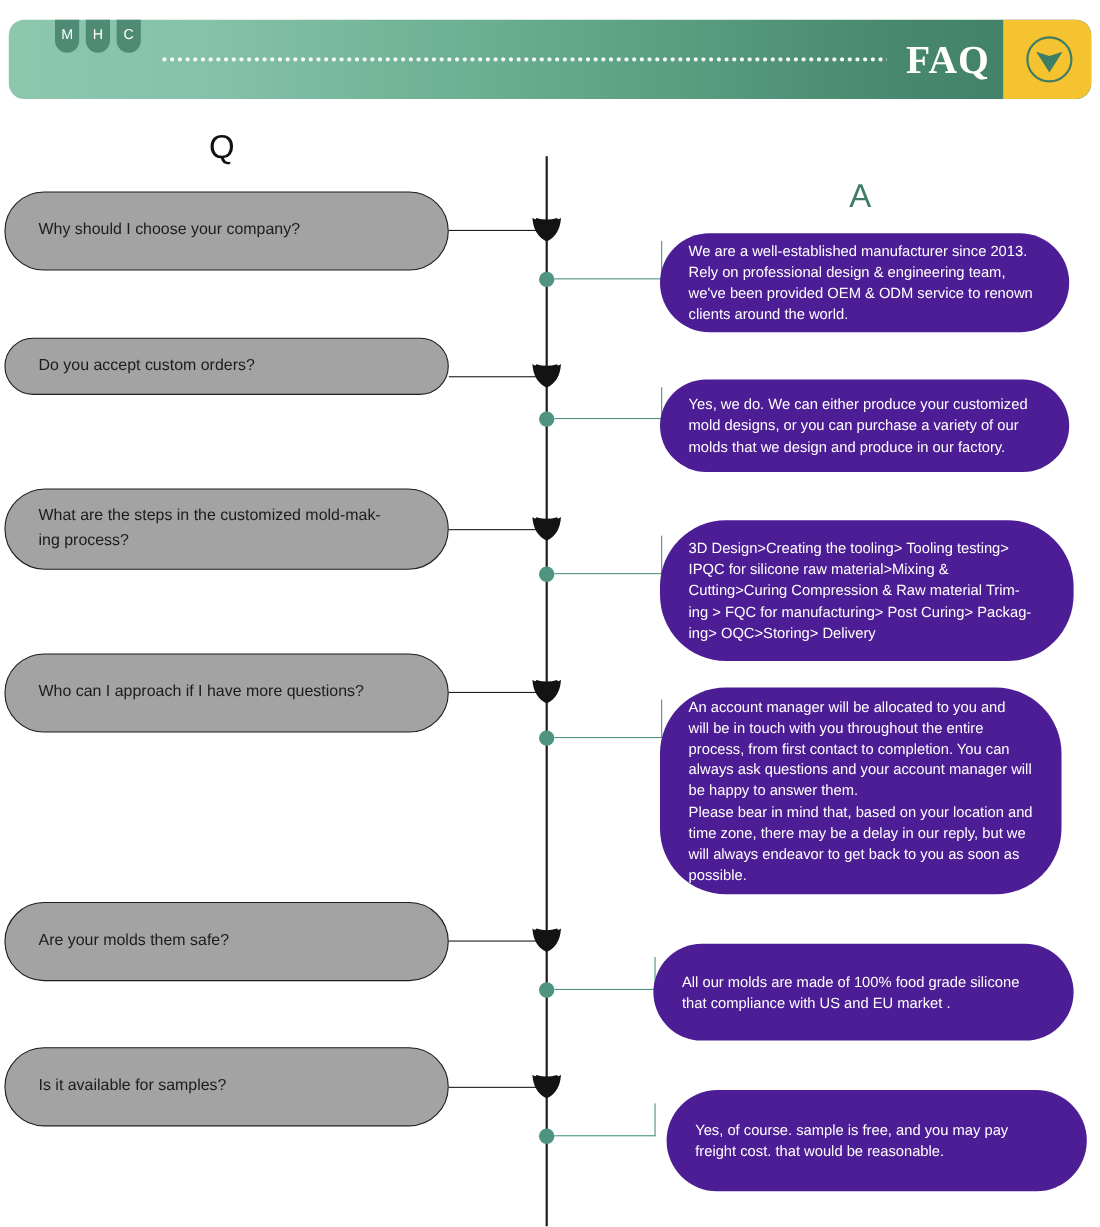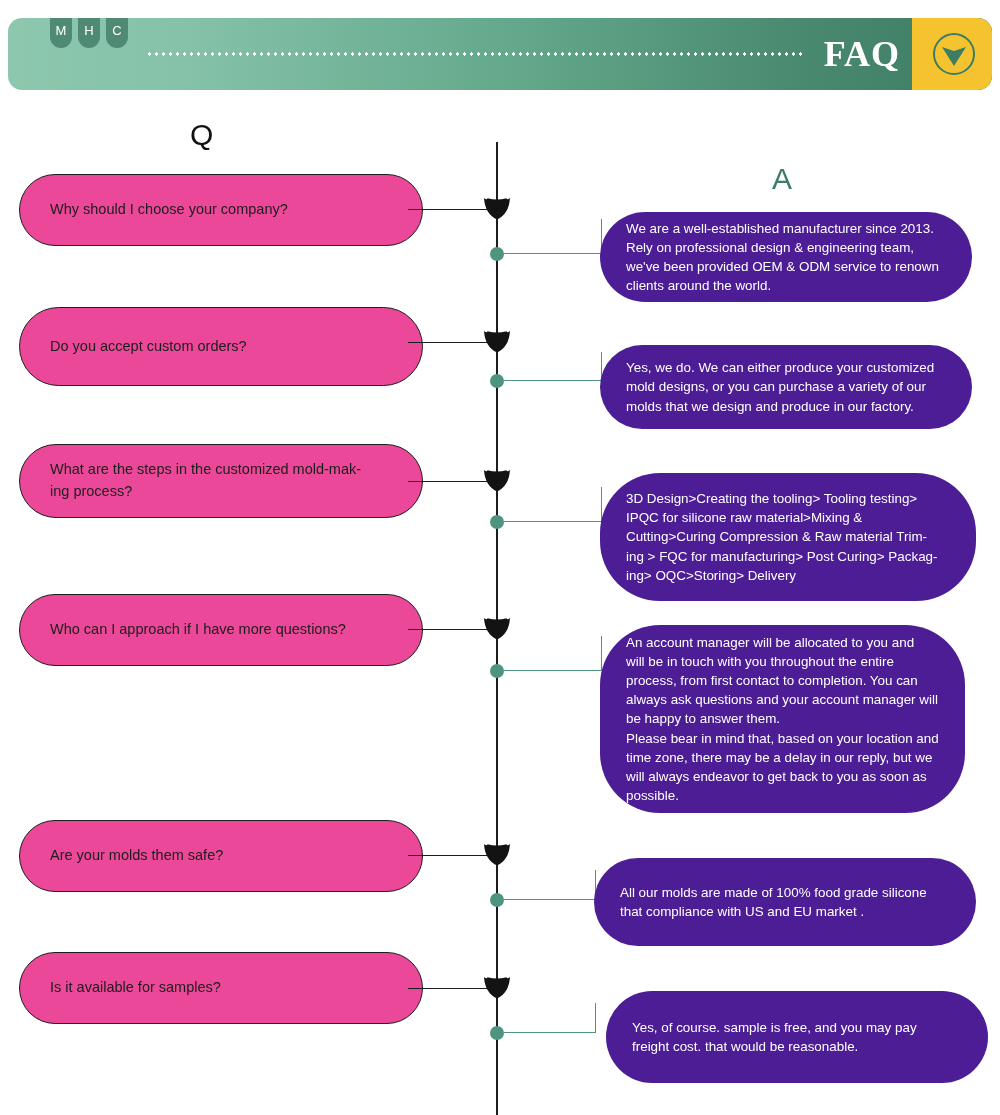--- a/index.html
+++ b/index.html
@@ -113,25 +113,25 @@
     height: 973px;
     background: #1d1d1d;
   }
 
   
   .row { position: absolute; left: 0; width: 1000px; }
 
   
   .qbox {
     position: absolute;
-    left: 19px;
+    left: 4px;
     width: 404px;
     border: 1.2px solid #1d1d1d;
     border-radius: 999px;
-    background: #ec4899;
+    background: #a3a3a3;
     display: flex;
     align-items: center;
     padding: 0 30px;
   }
   .qbox-text {
     font-size: 14.5px;
     line-height: 1.5;
     color: #1c1c1c;
     font-family: "Liberation Sans", sans-serif;
     white-space: pre-line;
@@ -235,21 +235,21 @@
     <div class="a-connector-v" style="left:601px; top:219px; height:35px;"></div>
     <div class="abox" style="left:600px; top:212px; width:372px; height:90px;">
       <span class="abox-text">We are a well-established manufacturer since 2013.
 Rely on professional design &amp; engineering team,
 we've been provided OEM &amp; ODM service to renown
 clients around the world.</span>
     </div>
   </div>
 
   <div class="row">
-    <div class="qbox" style="top:307px; height:79px;text-align:right;">
+    <div class="qbox" style="top:307px; height:52px;text-align:right;">
       <span class="qbox-text">Do you accept custom orders?</span>
     </div>
     <div class="q-connector" style="left:408px; top:342px; width:88px;"></div>
     <div class="marker" style="left:481px; top:325px;">
       <svg width="32" height="32" viewBox="0 0 32 32">
         <path d="M3 6 Q6 8.5 6.5 6.2 Q16 9 25.5 6.2 Q26 8.5 29 6 Q28 22 16 27.5 Q4 22 3 6 Z" fill="#131313"></path>
       </svg>
     </div>
     <div class="dot" style="left:490px; top:374px;"></div>
     <div class="a-connector" style="left:504px; top:380px; width:98px;"></div>

